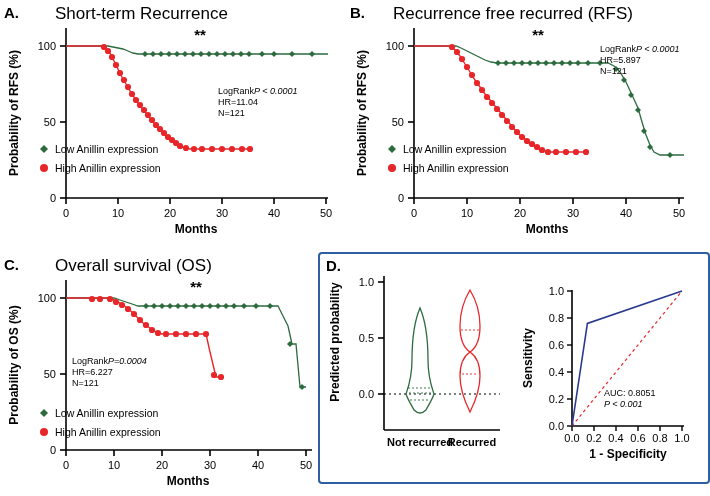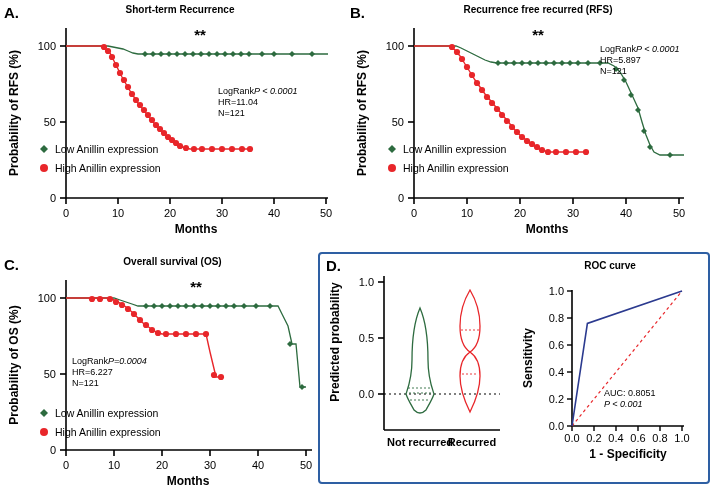--- a/index.html
+++ b/index.html
@@ -1,19 +1,19 @@
 <!DOCTYPE html>
 <html><head>
 <meta charset="utf-8">
 <style>
   html,body{margin:0;padding:0;}
   body{width:710px;height:496px;background:#ffffff;font-family:"Liberation Sans",sans-serif;position:relative;overflow:hidden;}
   .panel{position:absolute;}
   .panel-letter{position:absolute;font-weight:bold;font-size:15px;color:#000;}
-  .panel-title{position:absolute;font-weight:bold;font-size:10px;color:#000;text-align:center;}
+  .panel-title{position:absolute;font-weight:normal;font-size:17px;color:#000;}
   svg{display:block;}
   .axis-label{font-size:12px;font-weight:bold;fill:#000;font-family:"Liberation Sans",sans-serif;}
   .tick-label{font-size:11px;fill:#000;font-family:"Liberation Sans",sans-serif;}
   .legend-text{font-size:10.5px;fill:#000;font-family:"Liberation Sans",sans-serif;}
   .stat-text{font-size:9px;fill:#000;font-family:"Liberation Sans",sans-serif;}
   .stat-text-i{font-size:9px;fill:#000;font-style:italic;font-family:"Liberation Sans",sans-serif;}
   .star{font-size:15px;font-weight:bold;fill:#000;font-family:"Liberation Sans",sans-serif;}
   .dbox{position:absolute;border:2px solid #2e5fa3;border-radius:4px;background:#ffffff;}
 </style>
 </head>
@@ -293,21 +293,20 @@
 
     <polygon points="44,157 48,161 44,165 40,161" fill="#2d6b3f"></polygon>
     <text class="legend-text" x="55" y="165">Low Anillin expression</text>
     <circle cx="44" cy="180" r="4" fill="#e8262a"></circle>
     <text class="legend-text" x="55" y="184">High Anillin expression</text>
   </svg>
 </div>
 
 <div class="dbox" style="left:318px;top:252px;width:388px;height:228px;">
   <div class="panel-letter" style="left:6px;top:3px;">D.</div>
-  <div class="panel-title" style="left:215px;top:6px;width:150px;">ROC curve</div>
 
   <svg width="192" height="218" style="position:absolute;left:2px;top:6px;">
     <line x1="62" y1="16" x2="62" y2="170" stroke="#000" stroke-width="1.6"></line>
     <line x1="62" y1="170" x2="178" y2="170" stroke="#000" stroke-width="1.6"></line>
 
     <line x1="56" y1="22" x2="62" y2="22" stroke="#000" stroke-width="1.6"></line>
     <line x1="56" y1="78" x2="62" y2="78" stroke="#000" stroke-width="1.6"></line>
     <line x1="56" y1="134" x2="62" y2="134" stroke="#000" stroke-width="1.6"></line>
     <text class="tick-label" x="52" y="26" text-anchor="end">1.0</text>
     <text class="tick-label" x="52" y="82" text-anchor="end">0.5</text>

